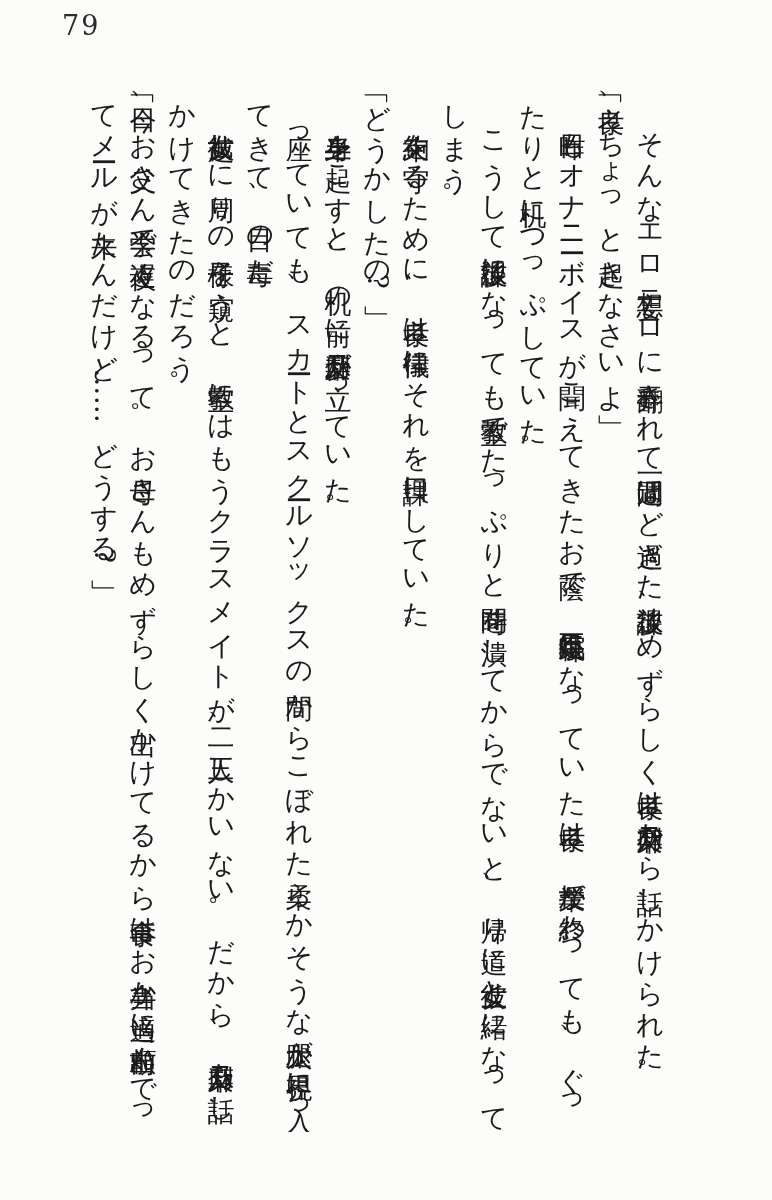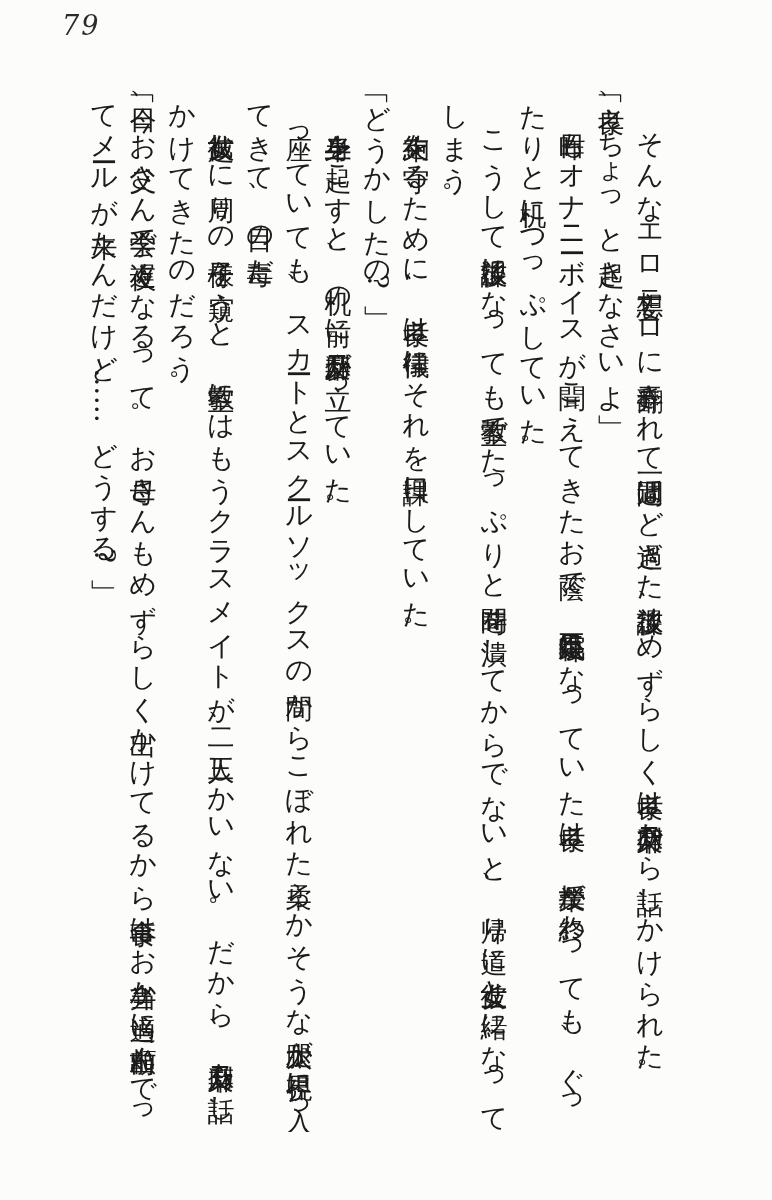--- a/index.html
+++ b/index.html
@@ -21,21 +21,20 @@
     width: 772px;
     height: 1200px;
     background: var(--paper);
     overflow: hidden;
   }
   .page-number {
     position: absolute;
     top: 10px;
     left: 62px;
     font-family: "DejaVu Serif", "Liberation Serif", serif;
-    font-style: italic;
     font-size: 27px;
     letter-spacing: 2px;
     color: #2b2b2b;
   }
   .text-block {
     position: absolute;
     top: 86px;
     right: 102px;
     width: 626px;
     height: 1046px;

